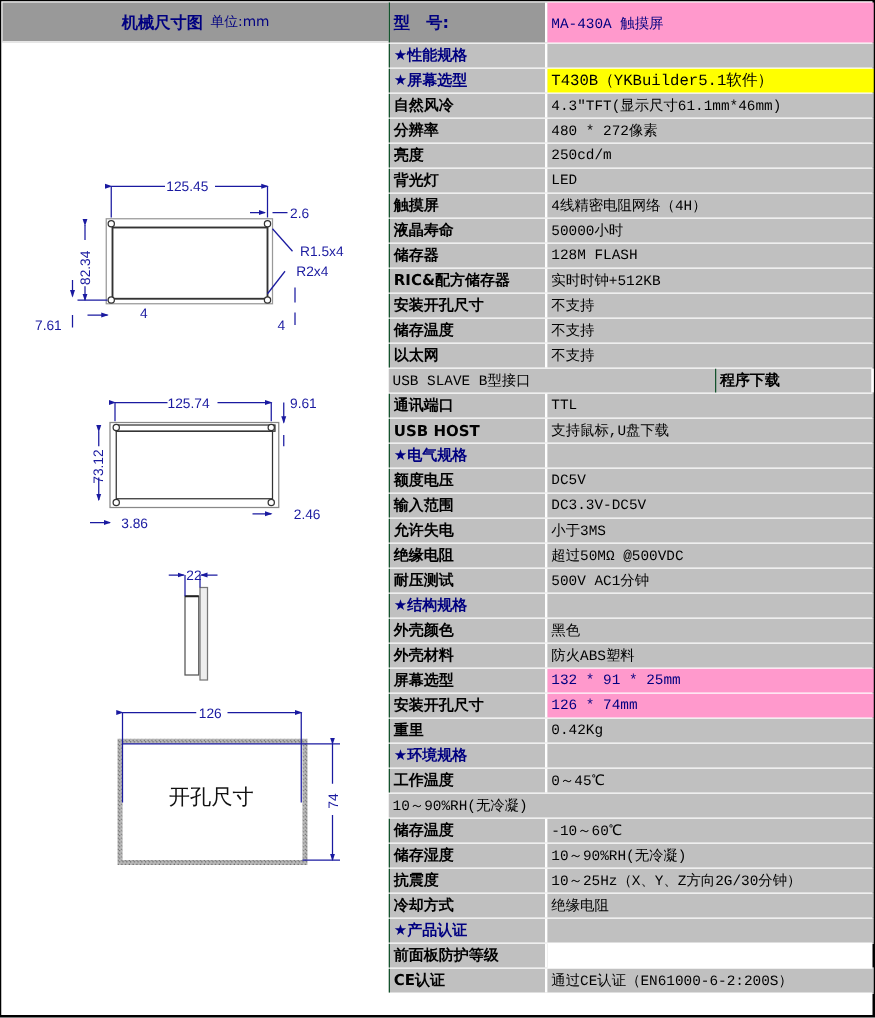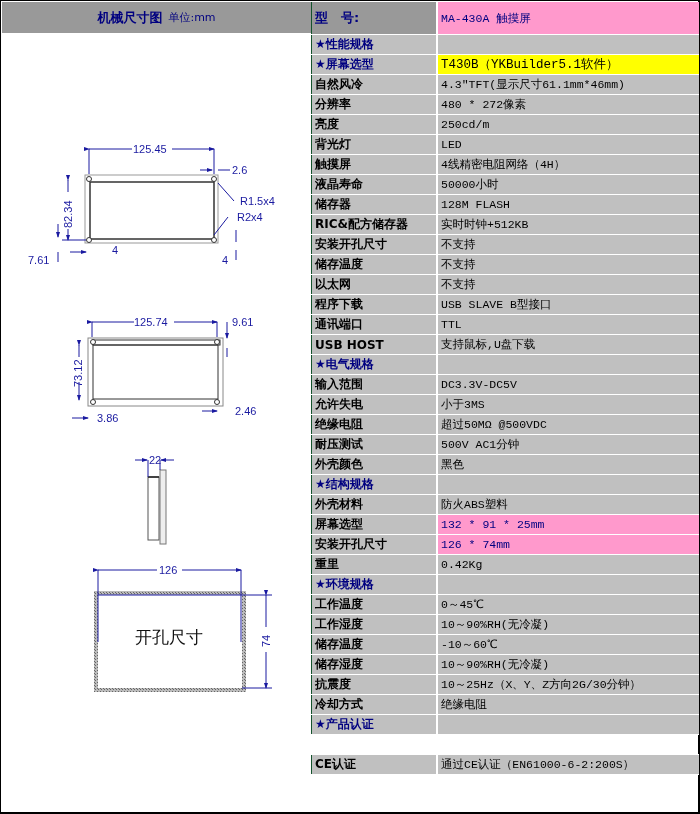--- a/index.html
+++ b/index.html
@@ -196,59 +196,63 @@
         </div>
         <div class="row">
           <div class="cell lbl">储存温度</div>
           <div class="cell val">不支持</div>
         </div>
         <div class="row">
           <div class="cell lbl">以太网</div>
           <div class="cell val">不支持</div>
         </div>
         <div class="row">
+          <div class="cell val">USB SLAVE B型接口</div>
           <div class="cell lbl">程序下载</div>
-          <div class="cell val">USB SLAVE B型接口</div>
         </div>
         <div class="row">
           <div class="cell lbl">通讯端口</div>
           <div class="cell val">TTL</div>
         </div>
         <div class="row">
           <div class="cell lbl">USB HOST</div>
           <div class="cell val">支持鼠标,U盘下载</div>
         </div>
         <div class="row sect">
           <div class="cell lbl">★电气规格</div>
           <div class="cell val"></div>
         </div>
         <div class="row">
+          <div class="cell lbl">额度电压</div>
+          <div class="cell val">DC5V</div>
+        </div>
+        <div class="row">
           <div class="cell lbl">输入范围</div>
           <div class="cell val">DC3.3V-DC5V</div>
         </div>
         <div class="row">
           <div class="cell lbl">允许失电</div>
           <div class="cell val">小于3MS</div>
         </div>
         <div class="row">
           <div class="cell lbl">绝缘电阻</div>
           <div class="cell val">超过50MΩ @500VDC</div>
         </div>
         <div class="row">
           <div class="cell lbl">耐压测试</div>
           <div class="cell val">500V AC1分钟</div>
         </div>
+        <div class="row sect">
+          <div class="cell lbl">★结构规格</div>
+          <div class="cell val"></div>
+        </div>
         <div class="row">
           <div class="cell lbl">外壳颜色</div>
           <div class="cell val">黑色</div>
         </div>
-        <div class="row sect">
-          <div class="cell lbl">★结构规格</div>
-          <div class="cell val"></div>
-        </div>
         <div class="row">
           <div class="cell lbl">外壳材料</div>
           <div class="cell val">防火ABS塑料</div>
         </div>
         <div class="row">
           <div class="cell lbl">屏幕选型</div>
           <div class="cell val hl-pink">132 * 91 * 25mm</div>
         </div>
         <div class="row">
           <div class="cell lbl">安装开孔尺寸</div>
@@ -260,21 +264,20 @@
         </div>
         <div class="row sect">
           <div class="cell lbl">★环境规格</div>
           <div class="cell val"></div>
         </div>
         <div class="row">
           <div class="cell lbl">工作温度</div>
           <div class="cell val">0～45℃</div>
         </div>
         <div class="row">
-          <div class="cell lbl">工作湿度</div>
           <div class="cell val">10～90%RH(无冷凝)</div>
         </div>
         <div class="row">
           <div class="cell lbl">储存温度</div>
           <div class="cell val">-10～60℃</div>
         </div>
         <div class="row">
           <div class="cell lbl">储存湿度</div>
           <div class="cell val">10～90%RH(无冷凝)</div>
         </div>
@@ -284,20 +287,21 @@
         </div>
         <div class="row">
           <div class="cell lbl">冷却方式</div>
           <div class="cell val">绝缘电阻</div>
         </div>
         <div class="row sect">
           <div class="cell lbl">★产品认证</div>
           <div class="cell val"></div>
         </div>
         <div class="row">
+          <div class="cell lbl">前面板防护等级</div>
         </div>
         <div class="row">
           <div class="cell lbl">CE认证</div>
           <div class="cell val">通过CE认证（EN61000-6-2:200S）</div>
         </div>
       </div>
   </div>
 </div>
 
 </body></html>

